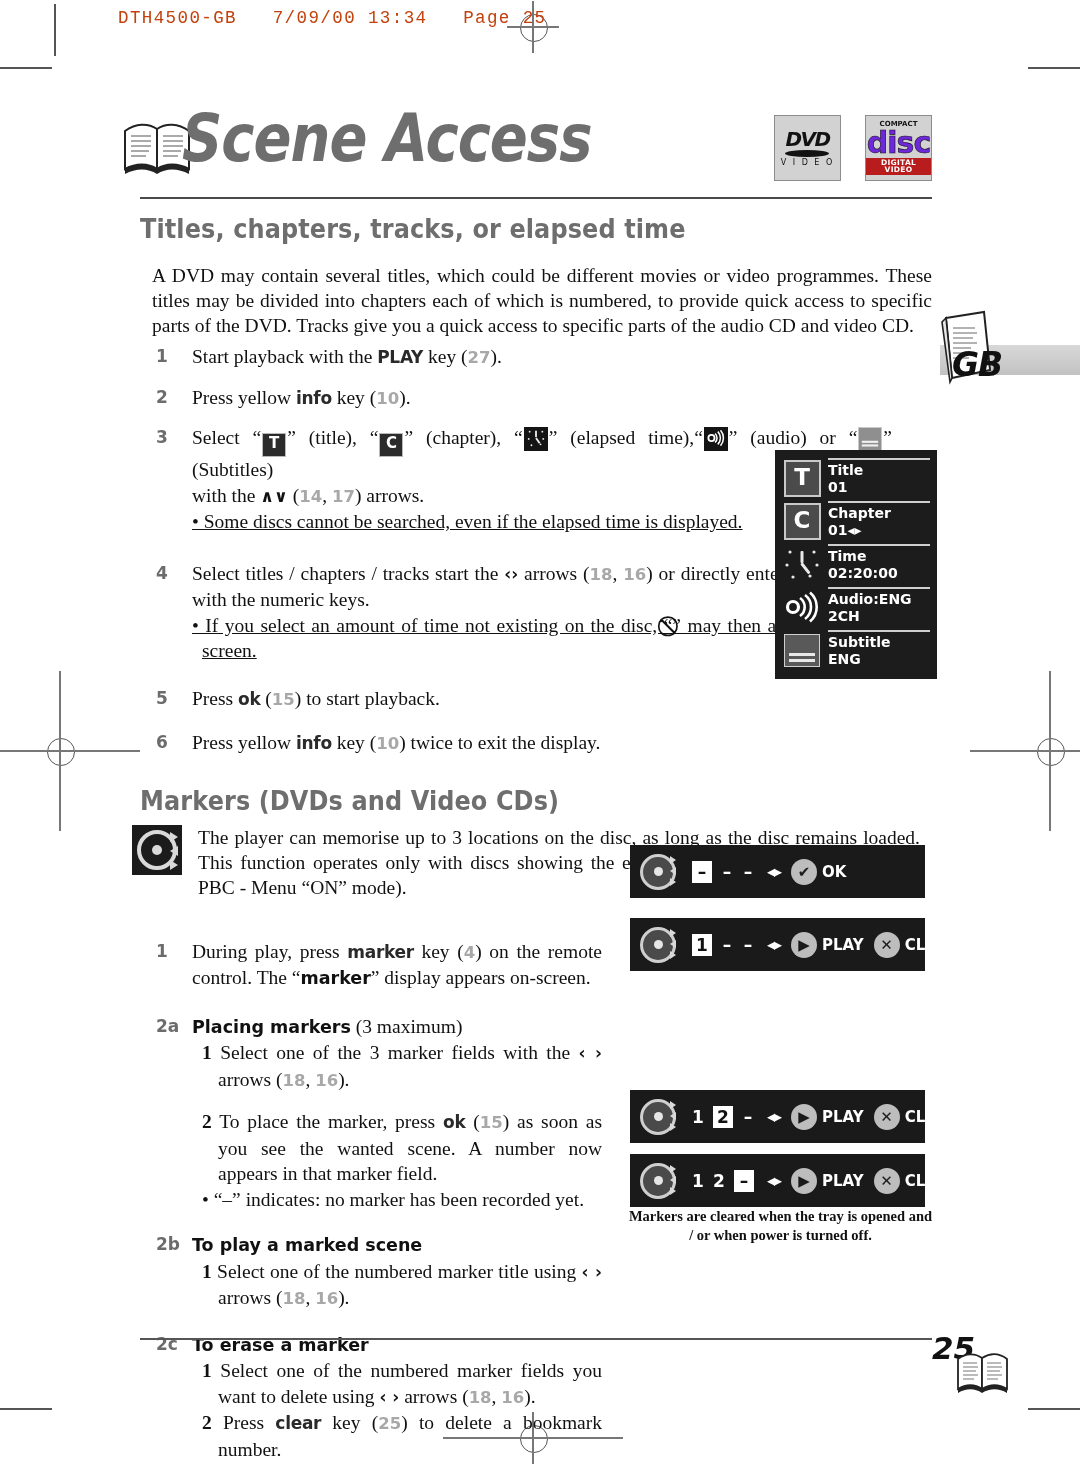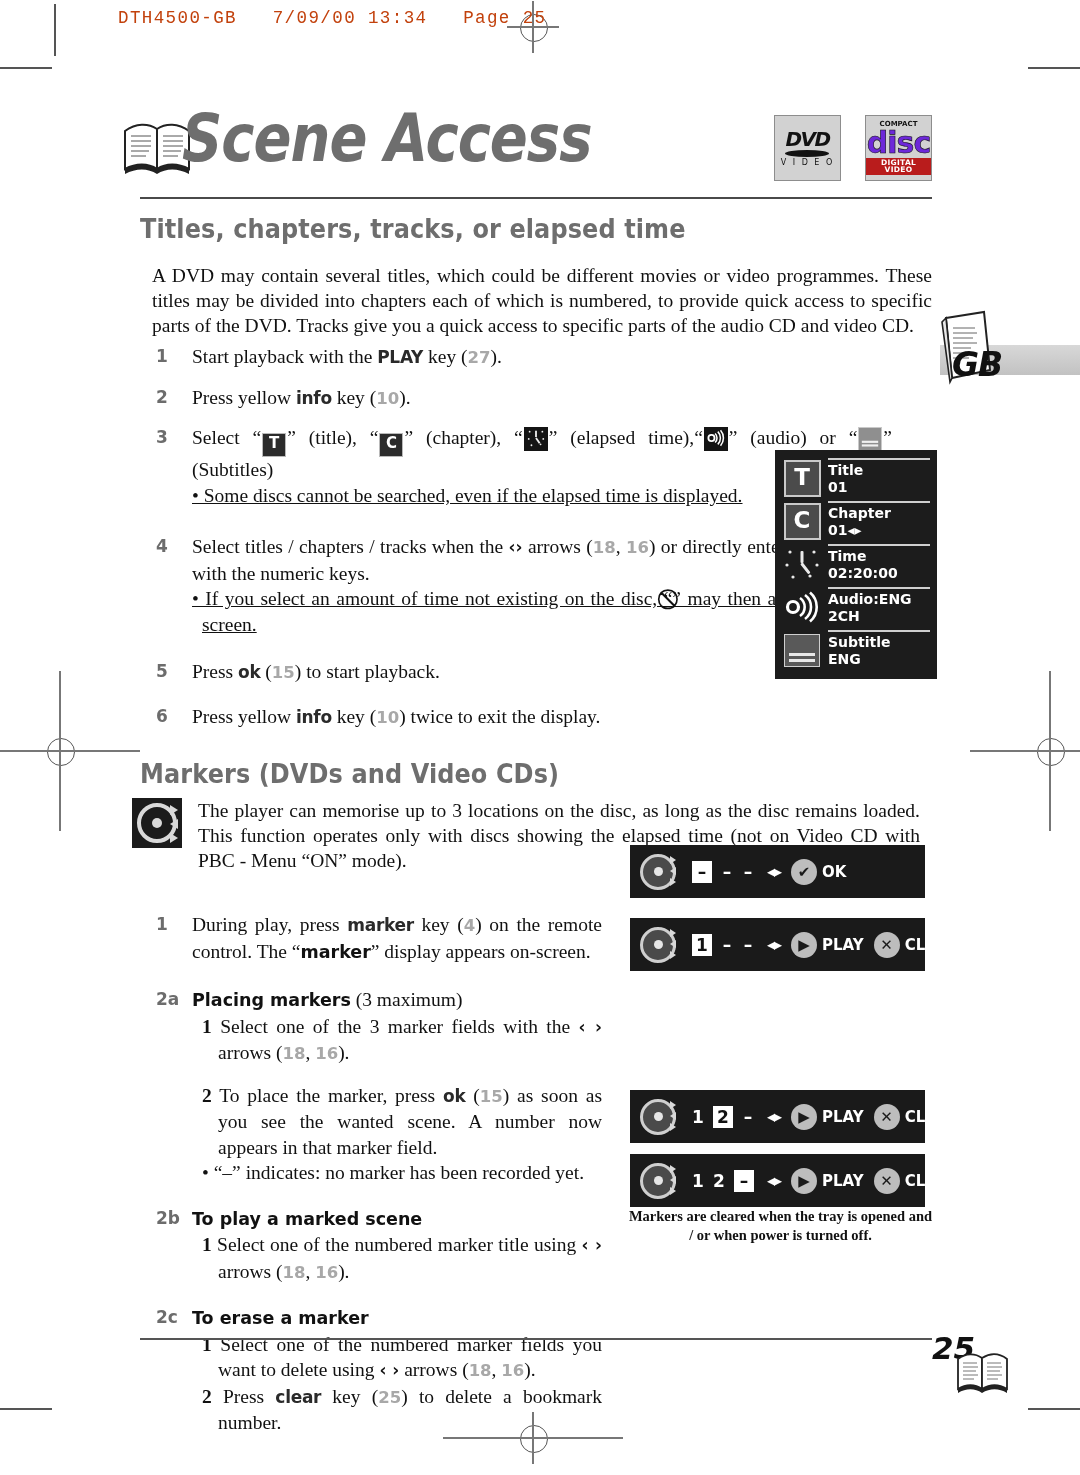--- a/index.html
+++ b/index.html
@@ -249,28 +249,29 @@
                 </g>
               </svg></span><span>” (elapsed time),“</span><span class="g aud"><svg viewBox="0 0 22 22" width="20" height="20">
                 <circle cx="6" cy="11" r="3.4" fill="none" stroke="#fff" stroke-width="2"></circle>
                 <path d="M10 6 A7 7 0 0 1 10 16" fill="none" stroke="#fff" stroke-width="1.7"></path>
                 <path d="M13 4 A10 10 0 0 1 13 18" fill="none" stroke="#fff" stroke-width="1.7"></path>
                 <path d="M16 2.5 A13 13 0 0 1 16 19.5" fill="none" stroke="#fff" stroke-width="1.7"></path>
               </svg></span><span>” (audio)  or “</span><span class="g sub"><svg viewBox="0 0 22 22" width="20" height="20">
                 <rect x="2" y="14" width="18" height="2.4" fill="#f0f0f0"></rect>
                 <rect x="2" y="18" width="18" height="2.4" fill="#f0f0f0"></rect>
               </svg></span><span>” (Subtitles)</span>
+          <span class="sub"><span>with the </span><span class="ar">∧∨</span><span> (</span><span class="ref">14</span><span>, </span><span class="ref">17</span><span>) arrows.</span></span>
           <span class="bullet">• Some discs cannot be searched, even if the elapsed time is displayed.</span>
         </span>
       </li>
 
       <li class="step" style="margin-top:26px;">
         <span class="num">4</span>
         <span class="txt" style="display:block;width:660px;">
-          <span>Select titles / chapters / tracks when the </span><span class="ar">‹›</span><span> arrows (</span><span class="ref">18</span><span>, </span><span class="ref">16</span><span>) or directly enter a figure with the numeric keys.</span>
+          <span>Select titles / chapters / tracks start the </span><span class="ar">‹›</span><span> arrows (</span><span class="ref">18</span><span>, </span><span class="ref">16</span><span>) or directly enter a figure with the numeric keys.</span>
           <span class="bullet"><span>• If you select an amount of time not existing on the disc, “</span><b>⃠</b><span>” may then appear on-screen.</span></span>
         </span>
       </li>
 
       <li class="step" style="margin-top:22px;">
         <span class="num">5</span>
         <span class="txt"><span>Press </span><b class="key">ok</b><span> (</span><span class="ref">15</span><span>) to start playback.</span></span>
       </li>
 
       <li class="step" style="margin-top:18px;">

